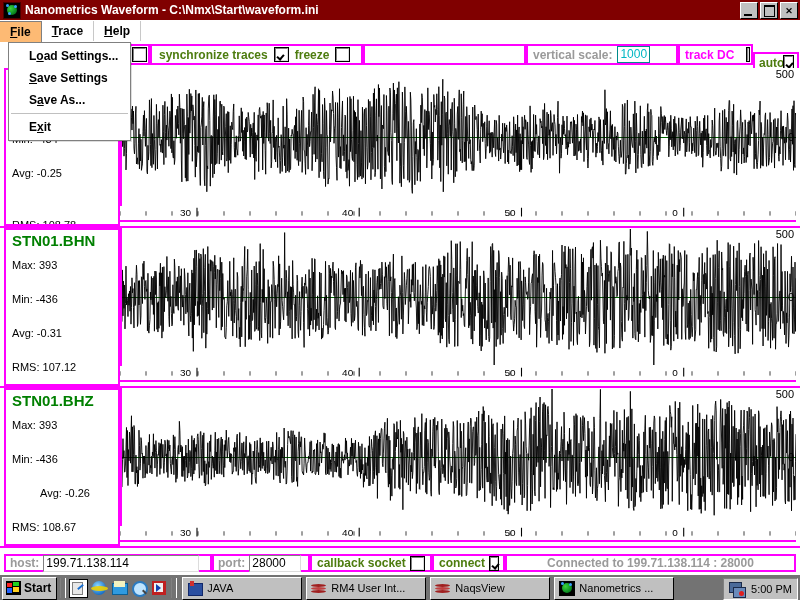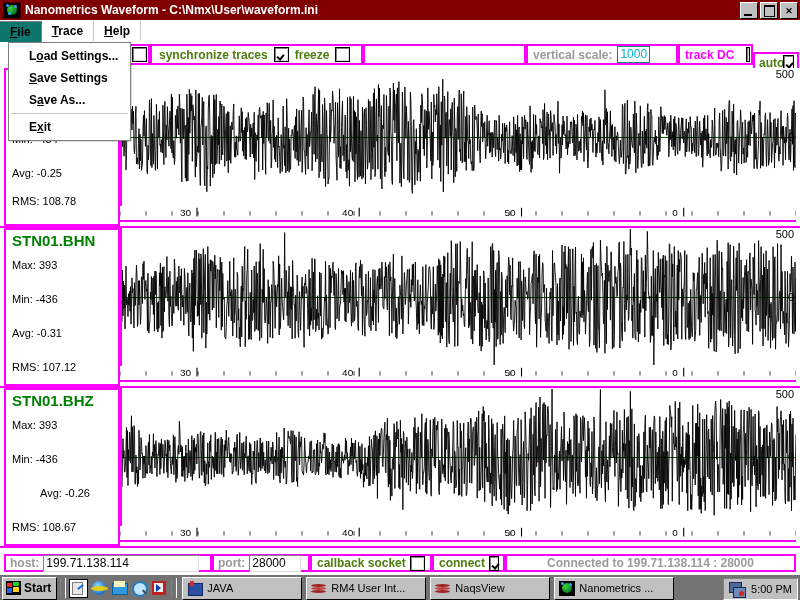--- a/index.html
+++ b/index.html
@@ -49,21 +49,21 @@
     position:absolute;left:0;top:20px;width:800px;height:22px;
     background:#ffffff;display:flex;align-items:center;
     border-bottom:1px solid #ffffff;
   }
   .menu-item{
     padding:3px 10px 3px 10px;font-size:12px;font-weight:bold;color:#000;
     border-right:1px solid #c8c8c8;height:14px;line-height:14px;
   }
   .menu-item.open{
     border-left:1px solid #808080;border-top:1px solid #808080;
-    border-right:1px solid #808080;background:#0f766e;
+    border-right:1px solid #808080;background:#fdba74;
     margin-left:-1px;padding-left:10px;
   }
   .u{text-decoration:underline;}
 
   
   .dropdown{
     position:absolute;left:8px;top:42px;width:121px;
     background:#ffffff;border:1px solid #808080;
     box-shadow:1px 1px 0 #00000022;
     z-index:60;padding:2px 0 2px 0;
@@ -192,21 +192,21 @@
 
 <div class="app">
 
   <div class="titlebar">
     <div class="title-icon">
       <div class="globe"></div>
         <div class="dot1"></div>
         <div class="dot2"></div>
         <div class="dot3"></div>
     </div>
-    <div class="title-text">Nanometrics Waveform - C:\Nmx\User\waveform.ini</div>
+    <div class="title-text">Nanometrics Waveform - C:\Nmx\Start\waveform.ini</div>
     <div class="title-btns">
       <div class="tbtn">
           <span class="min"></span>
         </div>
       <div class="tbtn">
           <span class="max"></span>
         </div>
       <div class="tbtn">✕</div>
     </div>
   </div>
@@ -256,21 +256,21 @@
   </div>
 
   <div class="tracearea">
 
     <div class="panel" style="top:0px;height:160px;">
       <div class="panel-info" style="height:158px;">
         <div class="chan" style="visibility:hidden;">STN01.BHE</div>
         <div class="statline" style="margin-top:10px;visibility:hidden;">Max: 393</div>
         <div class="statline" style="margin-top:22px;">Min: -434</div>
         <div class="statline" style="margin-top:22px;">Avg: -0.25</div>
-        <div class="statline" style="margin-top:16px;">RMS: 108.78</div>
+        <div class="statline" style="margin-top:40px;">RMS: 108.78</div>
 
       </div>
       <div class="plot" style="height:138px;">
         <div class="zeroline" style="top:69px;"></div>
         <svg class="wave" viewBox="0 0 676 138" preserveAspectRatio="none">
           <path id="w0" fill="none" stroke="#000000" stroke-width="0.9" d="M0.00,71.36L0.50,78.58L1.00,43.11L1.50,68.95L2.00,88.15L2.50,80.52L3.00,50.95L3.50,48.24L4.00,101.91L4.50,85.69L5.00,51.70L5.50,71.09L6.00,58.86L6.50,55.24L7.01,66.73L7.51,39.61L8.01,40.93L8.51,53.42L9.01,40.92L9.51,49.79L10.01,62.06L10.51,38.10L11.01,55.69L11.51,43.03L12.01,80.10L12.51,85.83L13.01,75.30L13.51,45.96L14.01,38.34L14.51,95.98L15.01,93.01L15.51,89.81L16.01,96.35L16.51,75.14L17.01,60.62L17.51,100.86L18.01,66.20L18.51,92.86L19.01,71.29L19.51,102.34L20.01,98.86L20.52,95.91L21.02,63.62L21.52,47.19L22.02,68.23L22.52,42.67L23.02,63.42L23.52,78.33L24.02,60.56L24.52,50.42L25.02,103.61L25.52,105.89L26.02,77.33L26.52,92.04L27.02,83.70L27.52,31.90L28.02,42.19L28.52,76.50L29.02,97.67L29.52,30.59L30.02,99.69L30.52,65.56L31.02,82.60L31.52,96.26L32.02,47.46L32.52,71.51L33.02,88.02L33.52,102.36L34.03,81.48L34.53,36.37L35.03,55.33L35.53,100.97L36.03,57.68L36.53,51.65L37.03,69.34L37.53,43.37L38.03,77.27L38.53,76.24L39.03,84.19L39.53,71.64L40.03,78.71L40.53,85.07L41.03,37.19L41.53,63.25L42.03,96.62L42.53,46.59L43.03,33.40L43.53,64.29L44.03,89.58L44.53,57.06L45.03,72.07L45.53,38.70L46.03,57.87L46.53,62.16L47.03,78.26L47.54,57.01L48.04,43.15L48.54,48.86L49.04,80.62L49.54,25.95L50.04,84.86L50.54,29.29L51.04,87.33L51.54,90.09L52.04,72.78L52.54,96.50L53.04,91.51L53.54,47.43L54.04,55.90L54.54,70.23L55.04,41.30L55.54,60.48L56.04,38.03L56.54,55.53L57.04,66.92L57.54,26.16L58.04,39.43L58.54,75.23L59.04,40.08L59.54,92.07L60.04,113.89L60.54,40.71L61.05,65.49L61.55,70.84L62.05,40.94L62.55,56.47L63.05,67.07L63.55,109.86L64.05,56.93L64.55,113.25L65.05,26.07L65.55,48.66L66.05,113.09L66.55,49.59L67.05,86.48L67.55,21.26L68.05,65.12L68.55,45.88L69.05,25.56L69.55,42.95L70.05,27.94L70.55,93.30L71.05,36.80L71.55,41.75L72.05,52.04L72.55,48.20L73.05,77.42L73.55,109.12L74.05,21.98L74.56,98.85L75.06,89.20L75.56,78.26L76.06,83.81L76.56,25.71L77.06,84.71L77.56,25.32L78.06,101.02L78.56,117.49L79.06,59.42L79.56,56.09L80.06,48.87L80.56,29.38L81.06,77.00L81.56,39.30L82.06,33.63L82.56,111.15L83.06,117.82L83.56,77.78L84.06,60.39L84.56,57.90L85.06,123.77L85.56,97.90L86.06,100.77L86.56,40.93L87.06,28.95L87.56,27.17L88.07,52.55L88.57,118.13L89.07,68.81L89.57,67.33L90.07,95.76L90.57,68.37L91.07,109.66L91.57,48.12L92.07,26.80L92.57,105.92L93.07,31.52L93.57,96.74L94.07,46.81L94.57,26.45L95.07,95.65L95.57,85.19L96.07,61.39L96.57,76.79L97.07,48.43L97.57,96.06L98.07,34.10L98.57,32.99L99.07,40.04L99.57,92.11L100.07,36.22L100.57,83.71L101.07,86.90L101.58,69.94L102.08,38.12L102.58,39.15L103.08,98.27L103.58,70.43L104.08,58.75L104.58,45.65L105.08,93.06L105.58,89.84L106.08,43.45L106.58,104.67L107.08,43.97L107.58,92.04L108.08,92.08L108.58,57.79L109.08,95.42L109.58,76.84L110.08,54.13L110.58,59.87L111.08,61.59L111.58,43.39L112.08,35.96L112.58,79.54L113.08,89.15L113.58,74.14L114.08,89.22L114.58,67.80L115.09,80.96L115.59,82.38L116.09,87.21L116.59,68.41L117.09,73.59L117.59,47.90L118.09,66.57L118.59,73.12L119.09,70.35L119.59,39.85L120.09,64.54L120.59,43.66L121.09,83.27L121.59,62.20L122.09,88.01L122.59,73.47L123.09,59.53L123.59,91.00L124.09,50.71L124.59,91.73L125.09,49.07L125.59,64.04L126.09,62.27L126.59,44.43L127.09,49.36L127.59,53.63L128.09,69.86L128.60,89.13L129.10,56.30L129.60,68.34L130.10,60.11L130.60,86.07L131.10,64.65L131.60,54.92L132.10,89.90L132.60,44.32L133.10,111.53L133.60,64.63L134.10,88.57L134.60,93.34L135.10,67.02L135.60,66.98L136.10,72.27L136.60,46.88L137.10,103.60L137.60,41.85L138.10,39.46L138.60,47.44L139.10,50.18L139.60,48.16L140.10,69.68L140.60,46.81L141.10,101.92L141.60,43.41L142.11,75.45L142.61,46.96L143.11,64.15L143.61,82.42L144.11,106.23L144.61,44.97L145.11,69.45L145.61,34.71L146.11,42.03L146.61,68.09L147.11,73.17L147.61,35.19L148.11,65.28L148.61,75.57L149.11,52.35L149.61,99.92L150.11,93.66L150.61,65.39L151.11,63.19L151.61,31.93L152.11,79.50L152.61,58.31L153.11,91.28L153.61,68.90L154.11,94.03L154.61,74.76L155.11,67.28L155.62,84.74L156.12,99.59L156.62,49.87L157.12,79.34L157.62,78.11L158.12,89.95L158.62,105.44L159.12,92.32L159.62,66.67L160.12,79.02L160.62,103.51L161.12,89.09L161.62,38.03L162.12,80.23L162.62,76.97L163.12,97.71L163.62,58.83L164.12,104.79L164.62,104.14L165.12,30.70L165.62,46.83L166.12,103.02L166.62,96.08L167.12,60.15L167.62,104.29L168.12,70.96L168.62,101.81L169.13,100.57L169.63,67.34L170.13,68.08L170.63,61.32L171.13,65.84L171.63,65.92L172.13,82.26L172.63,60.14L173.13,57.35L173.63,90.56L174.13,48.80L174.63,83.84L175.13,40.85L175.63,92.28L176.13,63.20L176.63,89.91L177.13,97.62L177.63,42.26L178.13,75.18L178.63,93.54L179.13,71.99L179.63,56.02L180.13,42.37L180.63,104.38L181.13,92.10L181.63,29.00L182.13,33.63L182.64,82.49L183.14,82.62L183.64,95.46L184.14,106.41L184.64,59.70L185.14,88.07L185.64,66.38L186.14,77.09L186.64,101.17L187.14,57.27L187.64,41.78L188.14,78.66L188.64,73.48L189.14,63.70L189.64,63.85L190.14,44.08L190.64,102.72L191.14,87.65L191.64,26.30L192.14,59.48L192.64,86.31L193.14,34.97L193.64,18.78L194.14,93.91L194.64,58.21L195.14,45.87L195.64,91.12L196.15,56.75L196.65,49.50L197.15,20.76L197.65,109.74L198.15,22.34L198.65,85.23L199.15,103.54L199.65,66.15L200.15,85.41L200.65,93.84L201.15,36.54L201.65,55.61L202.15,103.78L202.65,110.75L203.15,29.99L203.65,40.74L204.15,118.56L204.65,79.26L205.15,42.59L205.65,66.79L206.15,68.09L206.65,116.08L207.15,110.62L207.65,110.98L208.15,61.14L208.65,35.05L209.15,73.87L209.66,61.91L210.16,41.78L210.66,43.09L211.16,23.01L211.66,29.00L212.16,45.56L212.66,75.32L213.16,60.76L213.66,57.16L214.16,34.45L214.66,87.88L215.16,99.56L215.66,112.35L216.16,34.68L216.66,49.28L217.16,89.08L217.66,81.51L218.16,20.74L218.66,99.95L219.16,78.65L219.66,100.70L220.16,59.43L220.66,45.05L221.16,32.97L221.66,87.72L222.16,66.87L222.66,93.12L223.17,83.47L223.67,47.08L224.17,48.22L224.67,103.81L225.17,76.68L225.67,110.24L226.17,29.48L226.67,102.39L227.17,98.10L227.67,91.59L228.17,118.20L228.67,28.48L229.17,83.64L229.67,30.75L230.17,71.83L230.67,88.69L231.17,92.43L231.67,62.59L232.17,28.23L232.67,93.76L233.17,42.64L233.67,113.91L234.17,44.26L234.67,86.00L235.17,48.77L235.67,96.34L236.17,111.60L236.68,31.65L237.18,75.61L237.68,109.24L238.18,52.43L238.68,105.77L239.18,108.10L239.68,62.68L240.18,94.88L240.68,111.11L241.18,39.20L241.68,108.41L242.18,109.53L242.68,45.90L243.18,41.19L243.68,75.10L244.18,115.83L244.68,39.77L245.18,57.37L245.68,79.80L246.18,101.17L246.68,96.08L247.18,31.50L247.68,70.40L248.18,94.49L248.68,33.27L249.18,48.89L249.68,111.82L250.19,84.47L250.69,38.53L251.19,79.43L251.69,101.34L252.19,25.06L252.69,79.58L253.19,20.63L253.69,108.65L254.19,104.43L254.69,47.15L255.19,30.85L255.69,73.16L256.19,67.01L256.69,101.20L257.19,16.53L257.69,48.65L258.19,19.98L258.69,46.29L259.19,110.93L259.69,58.98L260.19,37.57L260.69,120.96L261.19,57.08L261.69,58.28L262.19,60.71L262.69,26.52L263.19,98.63L263.70,108.65L264.20,79.33L264.70,103.65L265.20,27.50L265.70,42.25L266.20,83.48L266.70,84.17L267.20,87.56L267.70,38.21L268.20,94.29L268.70,20.03L269.20,24.17L269.70,64.62L270.20,72.67L270.70,111.88L271.20,116.47L271.70,45.13L272.20,15.07L272.70,52.27L273.20,21.97L273.70,64.92L274.20,37.88L274.70,35.50L275.20,26.11L275.70,92.72L276.20,19.84L276.70,60.49L277.21,75.01L277.71,13.71L278.21,60.00L278.71,115.15L279.21,98.72L279.71,75.28L280.21,118.72L280.71,86.02L281.21,24.08L281.71,42.10L282.21,97.45L282.71,110.76L283.21,74.77L283.71,18.90L284.21,43.22L284.71,70.29L285.21,38.35L285.71,52.13L286.21,70.01L286.71,112.21L287.21,53.37L287.71,69.20L288.21,114.33L288.71,111.59L289.21,24.20L289.71,32.03L290.21,57.05L290.72,120.22L291.22,125.35L291.72,88.80L292.22,54.81L292.72,51.66L293.22,82.92L293.72,116.76L294.22,73.49L294.72,86.12L295.22,60.70L295.72,89.78L296.22,112.69L296.72,81.44L297.22,82.38L297.72,104.24L298.22,89.95L298.72,55.94L299.22,113.32L299.72,37.15L300.22,54.67L300.72,25.70L301.22,29.58L301.72,46.03L302.22,81.00L302.72,57.43L303.22,87.65L303.72,41.54L304.23,68.87L304.73,70.52L305.23,42.90L305.73,99.90L306.23,76.94L306.73,19.87L307.23,61.54L307.73,43.16L308.23,46.20L308.73,62.63L309.23,75.55L309.73,92.77L310.23,34.07L310.73,111.00L311.23,63.98L311.73,97.41L312.23,91.56L312.73,26.47L313.23,39.22L313.73,37.47L314.23,54.01L314.73,41.33L315.23,46.71L315.73,25.79L316.23,41.31L316.73,92.13L317.23,72.62L317.74,18.70L318.24,47.89L318.74,99.82L319.24,56.95L319.74,113.57L320.24,33.70L320.74,77.23L321.24,46.74L321.74,11.22L322.24,123.83L322.74,95.02L323.24,28.00L323.74,30.93L324.24,70.24L324.74,45.11L325.24,44.17L325.74,97.83L326.24,65.74L326.74,23.60L327.24,106.20L327.74,58.21L328.24,51.56L328.74,57.27L329.24,68.53L329.74,40.87L330.24,102.06L330.74,40.75L331.25,34.39L331.75,63.84L332.25,71.02L332.75,114.80L333.25,30.23L333.75,55.75L334.25,108.81L334.75,60.38L335.25,63.93L335.75,103.36L336.25,46.10L336.75,38.54L337.25,71.42L337.75,37.48L338.25,21.88L338.75,83.74L339.25,81.21L339.75,92.82L340.25,25.81L340.75,49.45L341.25,94.90L341.75,72.30L342.25,36.29L342.75,23.06L343.25,93.74L343.75,73.99L344.25,93.51L344.75,48.44L345.26,102.42L345.76,38.68L346.26,54.02L346.76,73.21L347.26,73.67L347.76,90.43L348.26,46.97L348.76,75.81L349.26,71.67L349.76,91.69L350.26,96.04L350.76,93.59L351.26,102.65L351.76,39.08L352.26,93.04L352.76,102.65L353.26,97.76L353.76,37.00L354.26,50.89L354.76,51.58L355.26,48.48L355.76,49.63L356.26,61.61L356.76,82.76L357.26,46.02L357.76,70.14L358.26,71.65L358.77,83.60L359.27,94.94L359.77,61.27L360.27,43.15L360.77,58.48L361.27,45.73L361.77,73.70L362.27,55.23L362.77,56.87L363.27,69.59L363.77,53.81L364.27,75.67L364.77,90.73L365.27,80.51L365.77,58.84L366.27,47.17L366.77,78.26L367.27,65.64L367.77,66.52L368.27,52.78L368.77,85.13L369.27,65.06L369.77,83.66L370.27,64.23L370.77,67.94L371.27,89.12L371.77,64.30L372.28,66.11L372.78,79.81L373.28,64.66L373.78,51.97L374.28,84.83L374.78,88.51L375.28,52.40L375.78,56.08L376.28,81.52L376.78,69.90L377.28,78.00L377.78,93.05L378.28,47.32L378.78,82.12L379.28,79.95L379.78,91.04L380.28,84.26L380.78,66.19L381.28,73.14L381.78,55.16L382.28,78.15L382.78,84.84L383.28,72.17L383.78,55.30L384.28,95.60L384.78,59.54L385.28,63.48L385.79,56.94L386.29,63.86L386.79,94.03L387.29,82.11L387.79,95.85L388.29,70.68L388.79,53.75L389.29,84.50L389.79,83.58L390.29,85.79L390.79,80.97L391.29,67.71L391.79,78.71L392.29,87.62L392.79,48.77L393.29,60.71L393.79,93.79L394.29,80.99L394.79,56.05L395.29,84.67L395.79,61.94L396.29,97.98L396.79,47.12L397.29,97.08L397.79,64.78L398.29,58.96L398.79,103.66L399.30,65.74L399.80,101.76L400.30,72.43L400.80,101.78L401.30,48.81L401.80,75.96L402.30,58.78L402.80,90.79L403.30,54.64L403.80,47.22L404.30,61.35L404.80,51.73L405.30,54.28L405.80,89.24L406.30,91.40L406.80,53.95L407.30,66.83L407.80,76.93L408.30,91.98L408.80,96.45L409.30,37.87L409.80,77.53L410.30,104.40L410.80,73.58L411.30,100.99L411.80,72.61L412.30,90.04L412.81,46.45L413.31,82.75L413.81,69.48L414.31,83.67L414.81,47.12L415.31,66.23L415.81,56.58L416.31,73.64L416.81,85.44L417.31,86.70L417.81,68.22L418.31,67.94L418.81,89.88L419.31,50.66L419.81,54.66L420.31,53.21L420.81,59.87L421.31,58.34L421.81,75.65L422.31,41.68L422.81,91.67L423.31,87.91L423.81,35.41L424.31,60.25L424.81,77.53L425.31,58.73L425.81,86.02L426.32,44.17L426.82,91.66L427.32,65.58L427.82,46.05L428.32,67.25L428.82,61.70L429.32,90.23L429.82,42.50L430.32,47.62L430.82,63.24L431.32,56.73L431.82,54.69L432.32,87.35L432.82,64.90L433.32,46.51L433.82,53.20L434.32,56.81L434.82,77.90L435.32,66.43L435.82,85.95L436.32,71.30L436.82,49.51L437.32,33.16L437.82,75.49L438.32,55.86L438.82,105.20L439.32,77.14L439.83,69.71L440.33,90.16L440.83,85.30L441.33,56.76L441.83,76.74L442.33,48.09L442.83,66.29L443.33,52.86L443.83,60.66L444.33,67.87L444.83,66.63L445.33,80.93L445.83,77.61L446.33,48.08L446.83,86.70L447.33,74.02L447.83,79.23L448.33,62.37L448.83,66.02L449.33,75.90L449.83,53.86L450.33,55.06L450.83,53.68L451.33,64.94L451.83,75.14L452.33,66.11L452.83,49.16L453.34,87.97L453.84,52.39L454.34,87.72L454.84,86.16L455.34,56.14L455.84,61.31L456.34,91.99L456.84,46.49L457.34,70.98L457.84,83.23L458.34,73.27L458.84,73.64L459.34,82.54L459.84,70.77L460.34,84.93L460.84,48.57L461.34,54.33L461.84,43.03L462.34,57.93L462.84,44.84L463.34,93.59L463.84,72.91L464.34,61.83L464.84,46.87L465.34,71.98L465.84,81.93L466.34,47.54L466.85,90.75L467.35,100.03L467.85,88.93L468.35,58.83L468.85,63.58L469.35,51.32L469.85,69.06L470.35,49.92L470.85,62.15L471.35,56.04L471.85,62.53L472.35,84.53L472.85,68.95L473.35,61.06L473.85,62.02L474.35,52.46L474.85,74.08L475.35,89.16L475.85,75.19L476.35,85.11L476.85,78.75L477.35,64.56L477.85,73.56L478.35,48.91L478.85,52.22L479.35,84.77L479.85,51.57L480.36,75.06L480.86,82.70L481.36,92.74L481.86,72.85L482.36,97.08L482.86,51.73L483.36,68.85L483.86,75.45L484.36,21.77L484.86,56.90L485.36,54.74L485.86,40.64L486.36,81.18L486.86,43.80L487.36,74.55L487.86,75.98L488.36,85.92L488.86,70.86L489.36,61.82L489.86,42.82L490.36,70.82L490.86,57.69L491.36,88.57L491.86,56.40L492.36,69.57L492.86,81.40L493.36,69.87L493.87,92.57L494.37,58.67L494.87,81.31L495.37,93.99L495.87,67.95L496.37,72.13L496.87,63.97L497.37,65.67L497.87,78.80L498.37,88.42L498.87,95.64L499.37,85.67L499.87,72.13L500.37,89.40L500.87,89.17L501.37,82.06L501.87,36.32L502.37,39.11L502.87,95.62L503.37,72.40L503.87,58.50L504.37,35.28L504.87,106.08L505.37,106.03L505.87,95.69L506.37,86.77L506.87,31.99L507.38,89.87L507.88,87.12L508.38,101.11L508.88,52.77L509.38,96.14L509.88,89.84L510.38,59.17L510.88,69.06L511.38,74.98L511.88,78.22L512.38,79.65L512.88,45.88L513.38,68.75L513.88,84.80L514.38,33.12L514.88,73.28L515.38,104.90L515.88,45.21L516.38,63.76L516.88,86.23L517.38,100.52L517.88,86.69L518.38,65.14L518.88,76.47L519.38,77.60L519.88,37.82L520.38,86.62L520.89,99.06L521.39,99.61L521.89,63.15L522.39,89.11L522.89,95.87L523.39,68.27L523.89,48.29L524.39,85.44L524.89,62.99L525.39,76.45L525.89,61.00L526.39,80.13L526.89,42.27L527.39,35.59L527.89,98.27L528.39,43.85L528.89,86.91L529.39,97.71L529.89,83.20L530.39,41.33L530.89,46.54L531.39,47.66L531.89,93.66L532.39,97.33L532.89,88.37L533.39,72.54L533.89,69.71L534.40,74.11L534.90,62.17L535.40,76.07L535.90,68.01L536.40,88.20L536.90,91.79L537.40,76.90L537.90,87.33L538.40,48.74L538.90,65.75L539.40,83.70L539.90,69.00L540.40,38.56L540.90,45.28L541.40,54.73L541.90,65.39L542.40,48.62L542.90,65.63L543.40,52.90L543.90,47.54L544.40,61.50L544.90,48.81L545.40,54.69L545.90,62.16L546.40,67.24L546.90,62.16L547.40,54.91L547.91,59.85L548.41,88.86L548.91,78.23L549.41,53.57L549.91,71.82L550.41,47.24L550.91,60.84L551.41,78.84L551.91,70.36L552.41,63.68L552.91,81.88L553.41,51.04L553.91,78.36L554.41,48.39L554.91,87.95L555.41,55.33L555.91,57.07L556.41,68.24L556.91,83.20L557.41,86.37L557.91,62.90L558.41,49.84L558.91,64.37L559.41,82.84L559.91,77.44L560.41,61.96L560.91,56.11L561.42,49.81L561.92,70.87L562.42,50.12L562.92,67.03L563.42,75.04L563.92,63.20L564.42,66.16L564.92,88.53L565.42,64.69L565.92,50.91L566.42,83.92L566.92,75.96L567.42,60.68L567.92,65.15L568.42,54.11L568.92,83.58L569.42,74.36L569.92,48.65L570.42,58.98L570.92,58.86L571.42,85.80L571.92,75.20L572.42,82.91L572.92,73.50L573.42,60.12L573.92,75.92L574.42,84.72L574.93,53.08L575.43,64.96L575.93,88.67L576.43,62.55L576.93,48.33L577.43,58.53L577.93,87.68L578.43,86.43L578.93,65.39L579.43,53.24L579.93,68.37L580.43,76.90L580.93,65.07L581.43,89.31L581.93,62.91L582.43,99.23L582.93,84.46L583.43,50.11L583.93,72.32L584.43,47.32L584.93,72.38L585.43,63.19L585.93,60.84L586.43,77.46L586.93,87.96L587.43,47.40L587.93,86.15L588.44,65.58L588.94,81.30L589.44,83.99L589.94,89.89L590.44,71.54L590.94,79.50L591.44,76.89L591.94,52.04L592.44,57.71L592.94,70.97L593.44,88.16L593.94,69.62L594.44,40.11L594.94,82.33L595.44,86.97L595.94,86.69L596.44,75.22L596.94,79.60L597.44,75.17L597.94,74.99L598.44,88.78L598.94,52.84L599.44,44.89L599.94,78.30L600.44,90.32L600.94,103.17L601.44,98.55L601.95,80.43L602.45,42.42L602.95,87.82L603.45,87.55L603.95,73.10L604.45,41.28L604.95,70.42L605.45,88.25L605.95,49.45L606.45,75.62L606.95,63.77L607.45,54.03L607.95,101.08L608.45,42.72L608.95,32.31L609.45,32.75L609.95,90.35L610.45,93.08L610.95,68.74L611.45,88.57L611.95,43.10L612.45,57.40L612.95,83.99L613.45,36.24L613.95,105.21L614.45,75.40L614.95,71.77L615.46,86.14L615.96,70.21L616.46,106.88L616.96,54.44L617.46,52.49L617.96,68.07L618.46,94.96L618.96,81.56L619.46,66.08L619.96,58.25L620.46,41.89L620.96,52.39L621.46,95.86L621.96,63.51L622.46,54.33L622.96,85.97L623.46,79.89L623.96,94.91L624.46,88.37L624.96,51.82L625.46,59.84L625.96,94.56L626.46,86.89L626.96,66.49L627.46,89.19L627.96,54.03L628.46,76.84L628.97,52.59L629.47,56.43L629.97,77.75L630.47,43.73L630.97,59.05L631.47,65.80L631.97,56.99L632.47,47.41L632.97,53.17L633.47,46.78L633.97,100.74L634.47,45.15L634.97,91.29L635.47,85.55L635.97,64.82L636.47,96.34L636.97,100.75L637.47,94.35L637.97,86.09L638.47,72.63L638.97,41.99L639.47,46.92L639.97,33.07L640.47,100.21L640.97,54.37L641.47,58.92L641.97,97.41L642.48,69.20L642.98,98.13L643.48,79.05L643.98,65.67L644.48,66.50L644.98,48.07L645.48,44.87L645.98,85.95L646.48,98.36L646.98,72.11L647.48,51.62L647.98,66.42L648.48,97.23L648.98,94.10L649.48,89.69L649.98,44.54L650.48,68.80L650.98,54.29L651.48,94.53L651.98,86.46L652.48,75.24L652.98,73.56L653.48,51.74L653.98,74.51L654.48,100.05L654.98,50.54L655.48,84.88L655.99,75.33L656.49,58.94L656.99,77.09L657.49,58.39L657.99,50.40L658.49,88.45L658.99,93.19L659.49,78.71L659.99,85.98L660.49,62.77L660.99,42.73L661.49,65.05L661.99,71.15L662.49,58.45L662.99,97.37L663.49,57.96L663.99,68.05L664.49,75.15L664.99,69.78L665.49,91.82L665.99,59.04L666.49,74.43L666.99,57.96L667.49,45.01L667.99,52.83L668.49,80.03L668.99,91.92L669.50,81.32L670.00,61.21L670.50,94.02L671.00,78.30L671.50,61.90L672.00,40.96L672.50,76.25L673.00,37.69L673.50,102.34L674.00,32.74L674.50,96.64L675.00,99.57L675.50,45.03L676.00,46.88"></path>
         </svg>
       </div>
       <div class="scalelabel" style="left:756px;top:0px;width:38px;">500</div>
       <div class="scalelabel" style="left:756px;top:63px;width:38px;">0</div>

